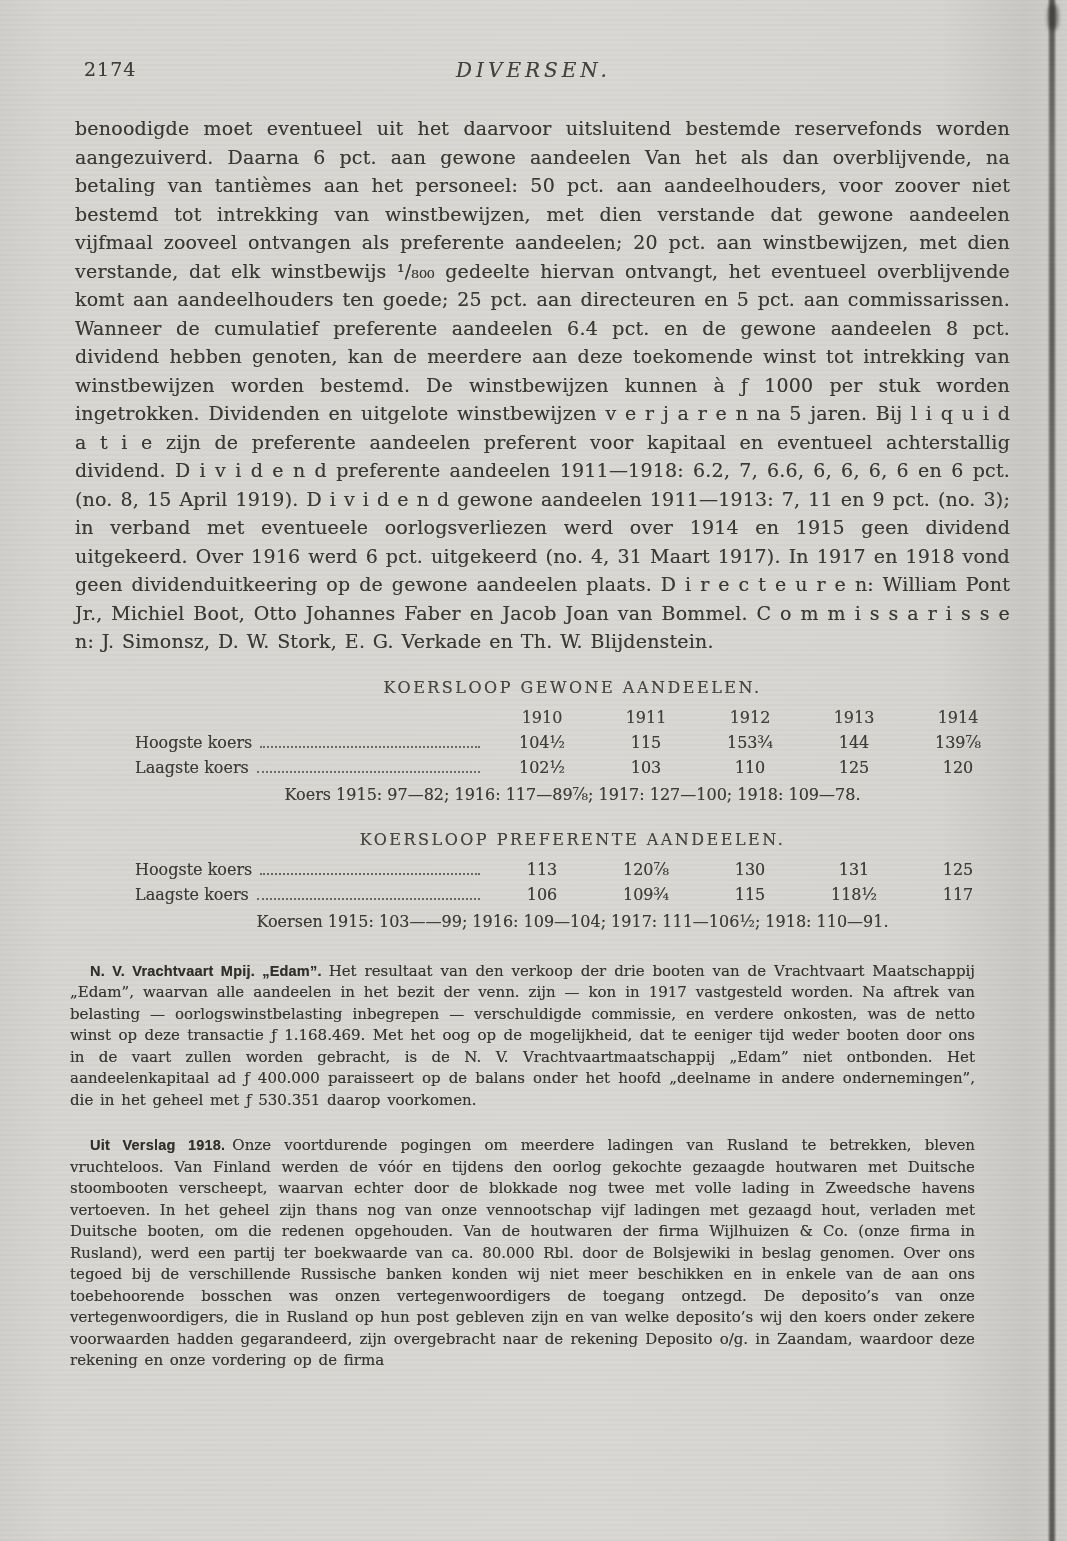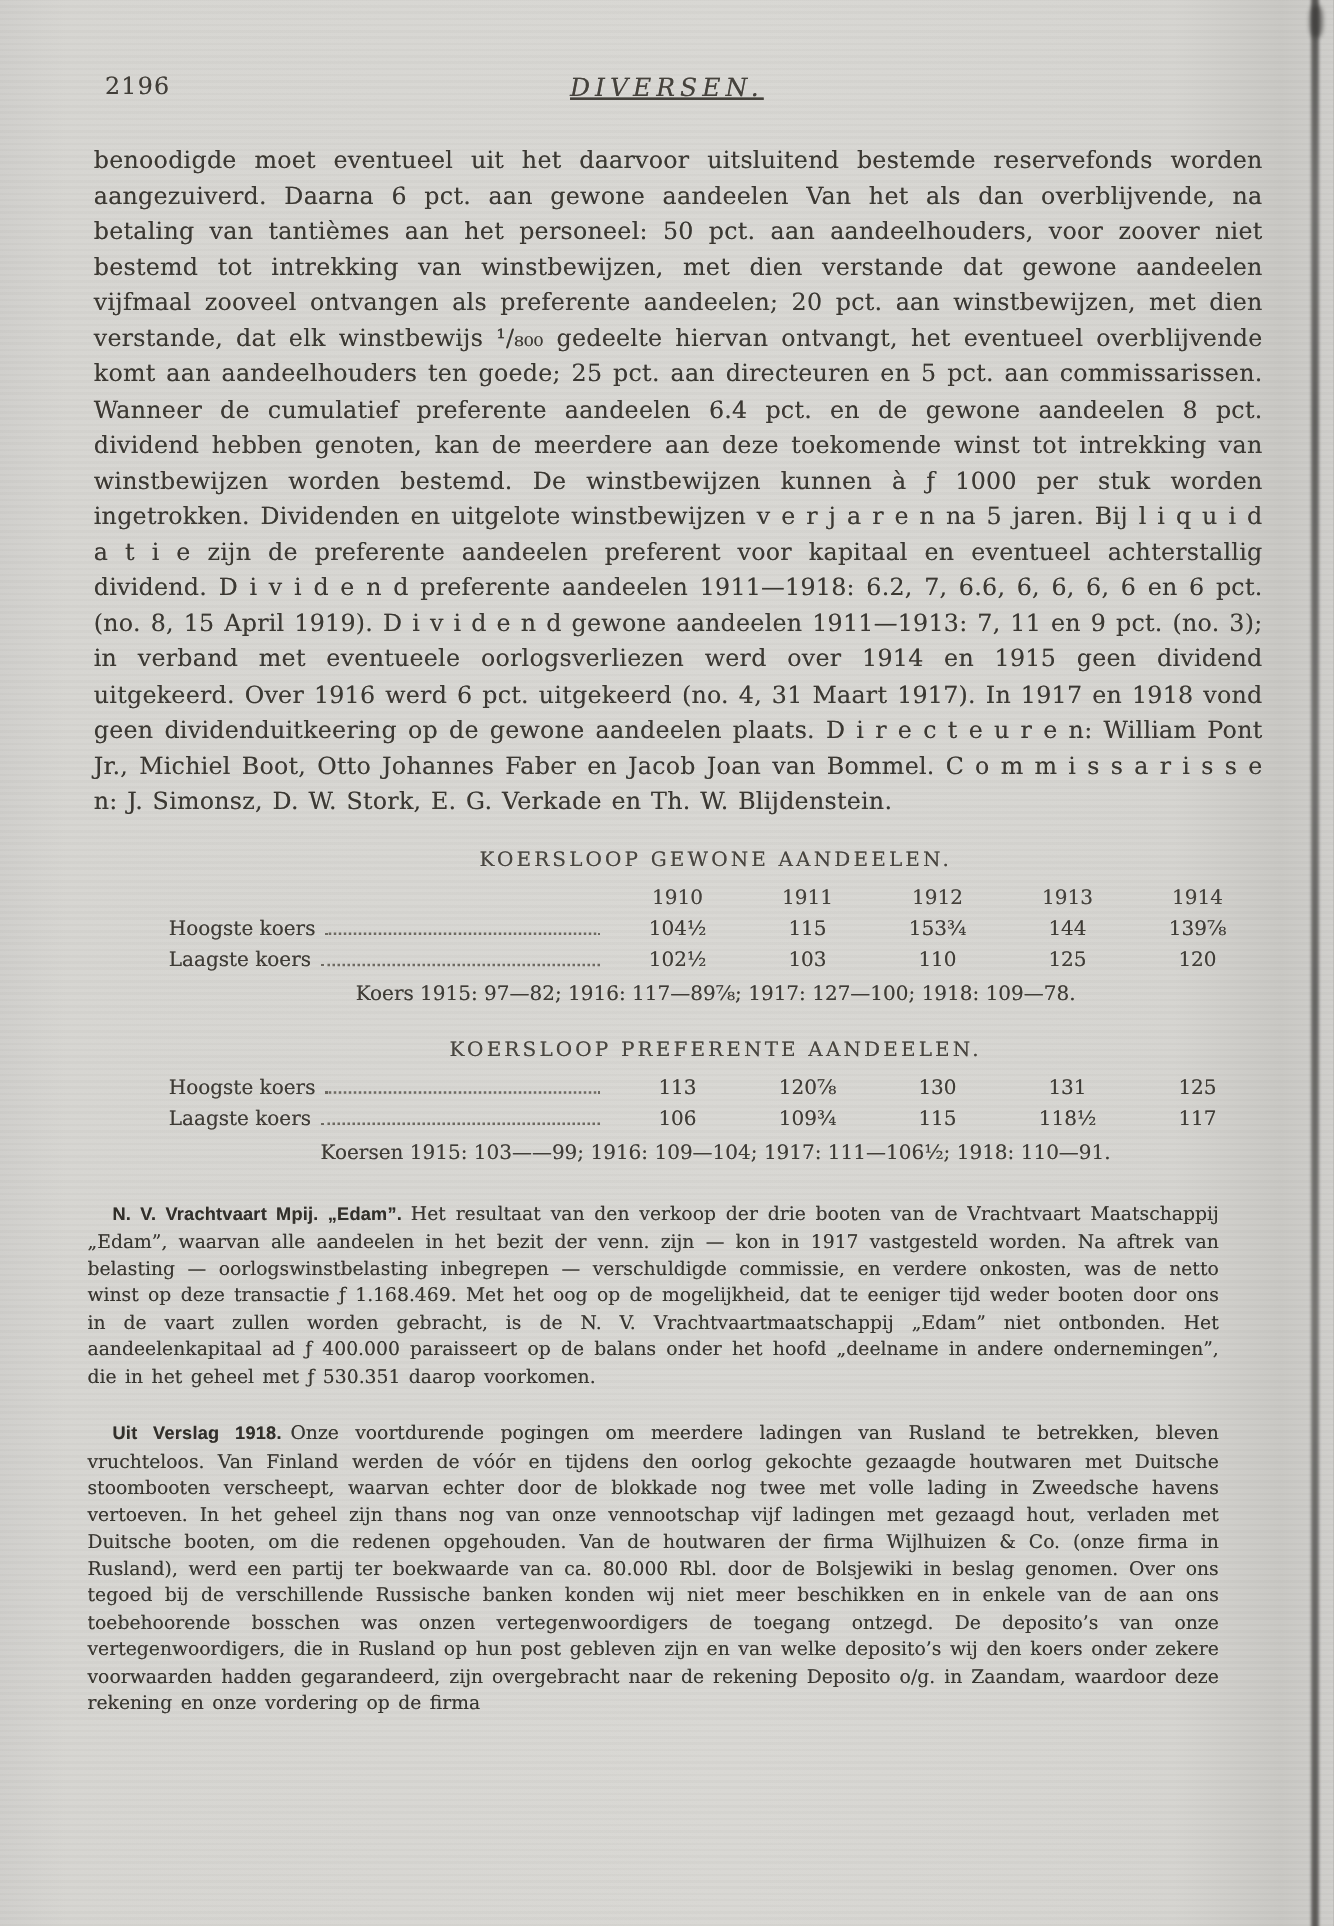--- a/index.html
+++ b/index.html
@@ -19,21 +19,21 @@
   }
   .binding-streak {
     position:absolute; top:-4px; right:12px; width:6px; height:1550px;
     background:linear-gradient(to bottom,#3c3b39 0%,#5a5957 10%,#474644 22%,#5d5c5a 38%,#4c4b49 52%,#605f5c 68%,#504f4d 82%,#413f3d 100%);
     filter:blur(1.3px); opacity:0.8; border-radius:3px;
   }
   .corner-speck { position:absolute; right:9px; top:4px; width:10px; height:26px; background:#3a3937; filter:blur(2px); opacity:.7; border-radius:40%; }
 
   .pagehead { position:relative; padding-top:58px; height:36px; }
   .page-number { position:absolute; left:84px; top:58px; font-size:19px; letter-spacing:1px; color:#413e38; }
-  .running-title { display:block; text-align:center; font-style:italic; font-size:20px; letter-spacing:4px; color:#45423c;text-decoration:underline; }
+  .running-title { display:block; text-align:center; font-style:italic; font-size:20px; letter-spacing:4px; color:#45423c; }
 
   .body-main {
     width:935px; margin:20px auto 0 75px;
     font-size:19px; line-height:28.5px;
     text-align:justify; letter-spacing:0.2px; word-spacing:1.5px;
   }
 
   .ktable { width:875px; margin:22px 0 0 135px; font-size:16px; color:#3b3832; }
   .ktable-title { text-align:center; font-size:16px; letter-spacing:2.5px; color:#45423c; margin-bottom:8px; }
   .krow { display:flex; align-items:baseline; line-height:25px; }
@@ -58,21 +58,21 @@
   .sect2 { margin-top:24px; }
 </style>
 </head>
 <body>
 
 <div class="page">
   <div class="binding-streak"></div>
   <div class="corner-speck"></div>
 
   <div class="pagehead">
-    <span class="page-number">2196</span>
+    <span class="page-number">2174</span>
     <span class="running-title">DIVERSEN.</span>
   </div>
 
   <p class="body-main">benoodigde moet eventueel uit het daarvoor uitsluitend bestemde reservefonds worden aangezuiverd.  Daarna 6 pct. aan gewone aandeelen  Van het als dan overblijvende, na betaling van tantièmes aan het personeel: 50 pct. aan aandeelhouders, voor zoover niet bestemd tot intrekking van winstbewijzen, met dien verstande dat gewone aandeelen vijfmaal zooveel ontvangen als preferente aandeelen; 20 pct. aan winstbewijzen, met dien verstande, dat elk winstbewijs ¹/₈₀₀ gedeelte hiervan ontvangt, het eventueel overblijvende komt aan aandeelhouders ten goede; 25 pct. aan directeuren en 5 pct. aan commissarissen.  Wanneer de cumulatief preferente aandeelen 6.4 pct. en de gewone aandeelen 8 pct. dividend hebben genoten, kan de meerdere aan deze toekomende winst tot intrekking van winstbewijzen worden bestemd.  De winstbewijzen kunnen à ƒ 1000 per stuk worden ingetrokken.  Dividenden en uitgelote winstbewijzen v e r j a r e n na 5 jaren.  Bij l i q u i d a t i e zijn de preferente aandeelen preferent voor kapitaal en eventueel achterstallig dividend. D i v i d e n d  preferente aandeelen 1911—1918: 6.2, 7, 6.6, 6, 6, 6, 6 en 6 pct. (no. 8, 15 April 1919).  D i v i d e n d  gewone aandeelen 1911—1913: 7, 11 en 9 pct. (no. 3); in verband met eventueele oorlogsverliezen werd over 1914 en 1915 geen dividend uitgekeerd.  Over 1916 werd 6 pct. uitgekeerd (no. 4, 31 Maart 1917).  In 1917 en 1918 vond geen dividenduitkeering op de gewone aandeelen plaats.  D i r e c t e u r e n: William Pont Jr., Michiel Boot, Otto Johannes Faber en Jacob Joan van Bommel.  C o m m i s s a r i s s e n:  J. Simonsz, D. W. Stork, E. G. Verkade en Th. W. Blijdenstein.</p>
 
   <div class="ktable">
     <div class="ktable-title">KOERSLOOP GEWONE AANDEELEN.</div>
     <div class="krow khead">
       <span class="klabel"></span>
       <span class="kcell">1910</span>

